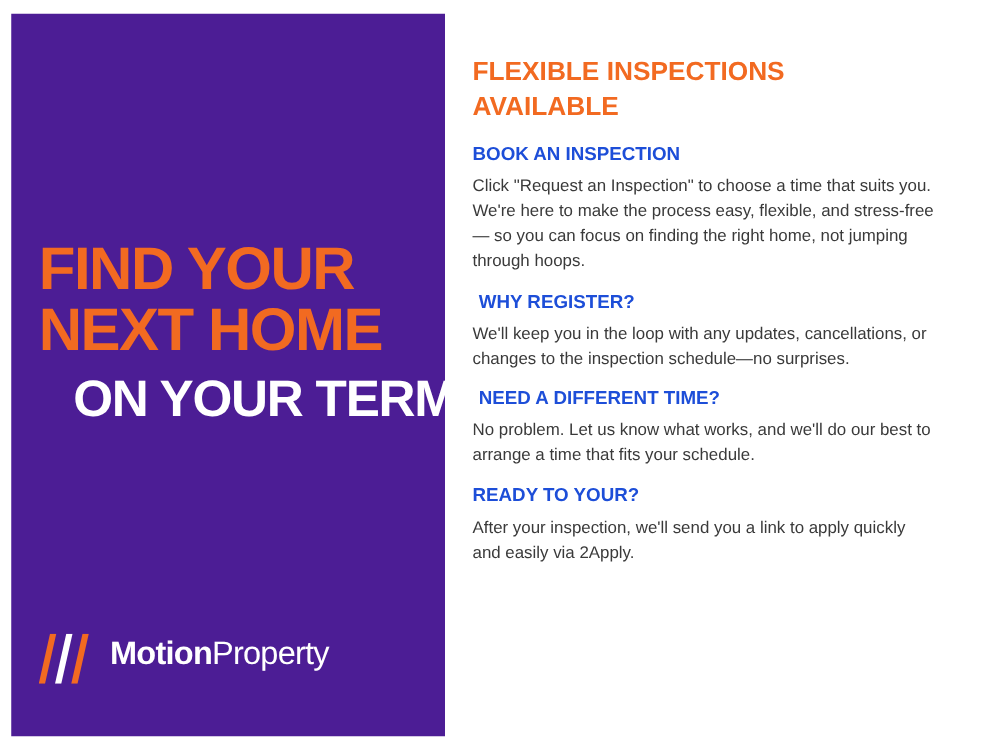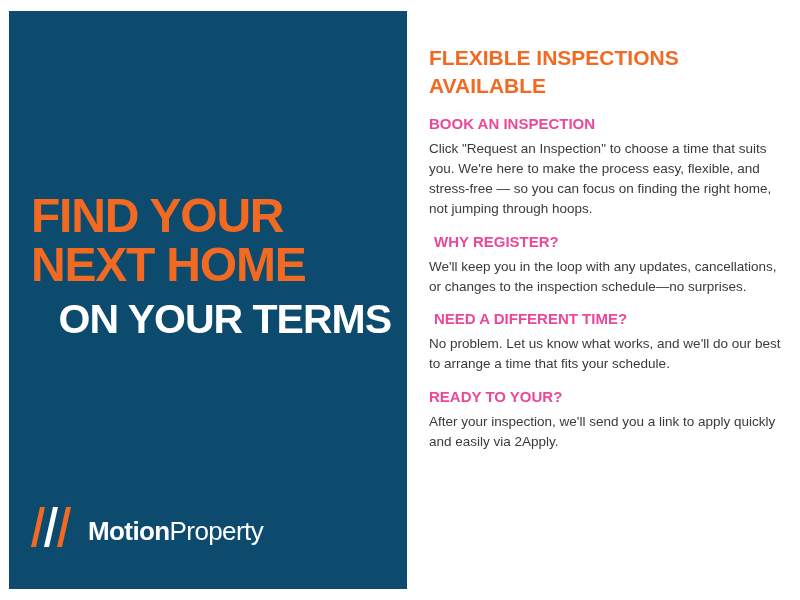--- a/index.html
+++ b/index.html
@@ -17,25 +17,25 @@
     position: relative;
     width: 800px;
     height: 600px;
     display: flex;
     background: #ffffff;
   }
 
   
   .left-panel {
     position: relative;
-    width: 398px;
+    width: 347px;
     height: 578px;
     margin-top: 11px;
     margin-left: 9px;
-    background: #0c4a6e;
+    background: #4c1d95;
     box-sizing: border-box;
     overflow: hidden;
   }
   .hero-block {
     position: absolute;
     left: 22px;
     top: 182px;
     width: 360px;
   }
   .hero-line {
@@ -60,21 +60,21 @@
     margin-top: 12px;
     letter-spacing: -1px;
     text-align: right;
   }
 
   .logo-row {
     position: absolute;
     left: 22px;
     bottom: 42px;
     display: flex;
-    align-items: flex-end;
+    align-items: flex-start;
   }
   .logo-mark {
     width: 46px;
     height: 40px;
     margin-right: 11px;
     flex: none;
   }
   .logo-text {
     font-size: 26px;
     letter-spacing: -0.6px;
@@ -101,21 +101,21 @@
     font-size: 21px;
     font-weight: bold;
     line-height: 1.35;
     margin: 0 0 14px 0;
     max-width: 300px;
   }
   .section {
     margin-bottom: 13px;
   }
   .section h2 {
-    color: #ec4899;
+    color: #1d4ed8;
     font-size: 15px;
     font-weight: bold;
     margin: 0 0 6px 0;
     line-height: 1.2;
   }
   .section.indented h2 {
     padding-left: 5px;
   }
   .section p {
     color: #3a3a3a;

